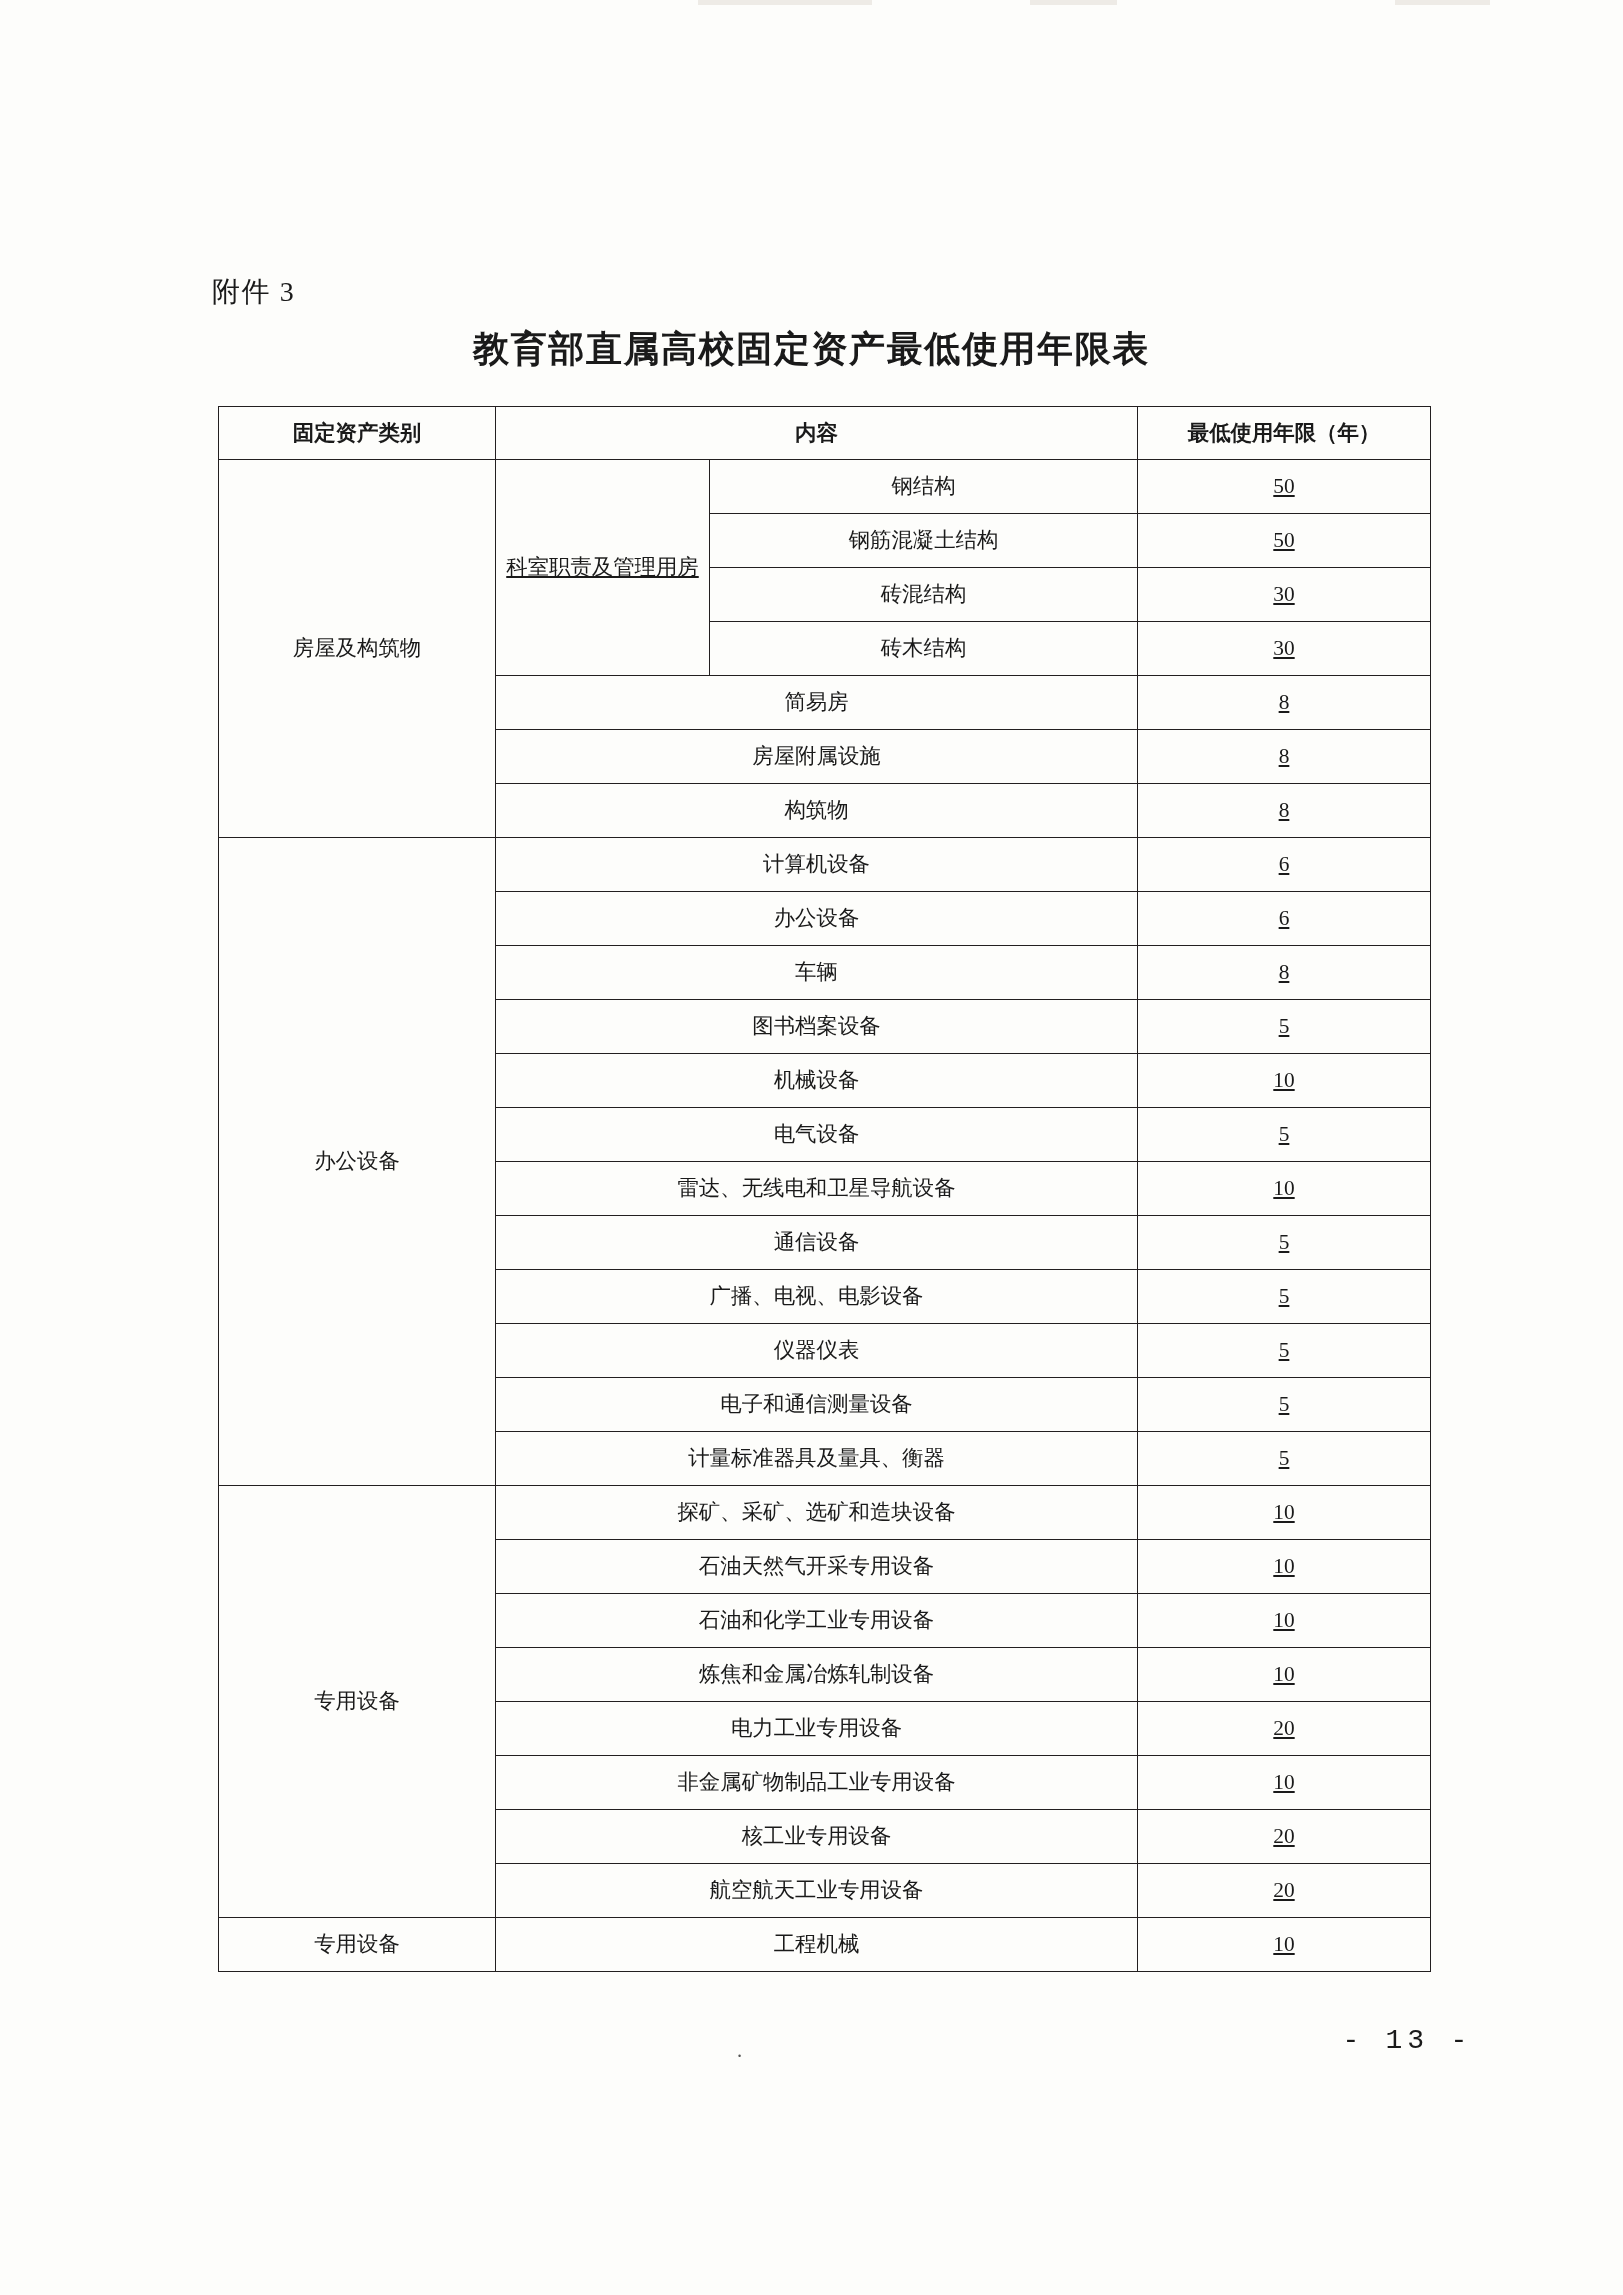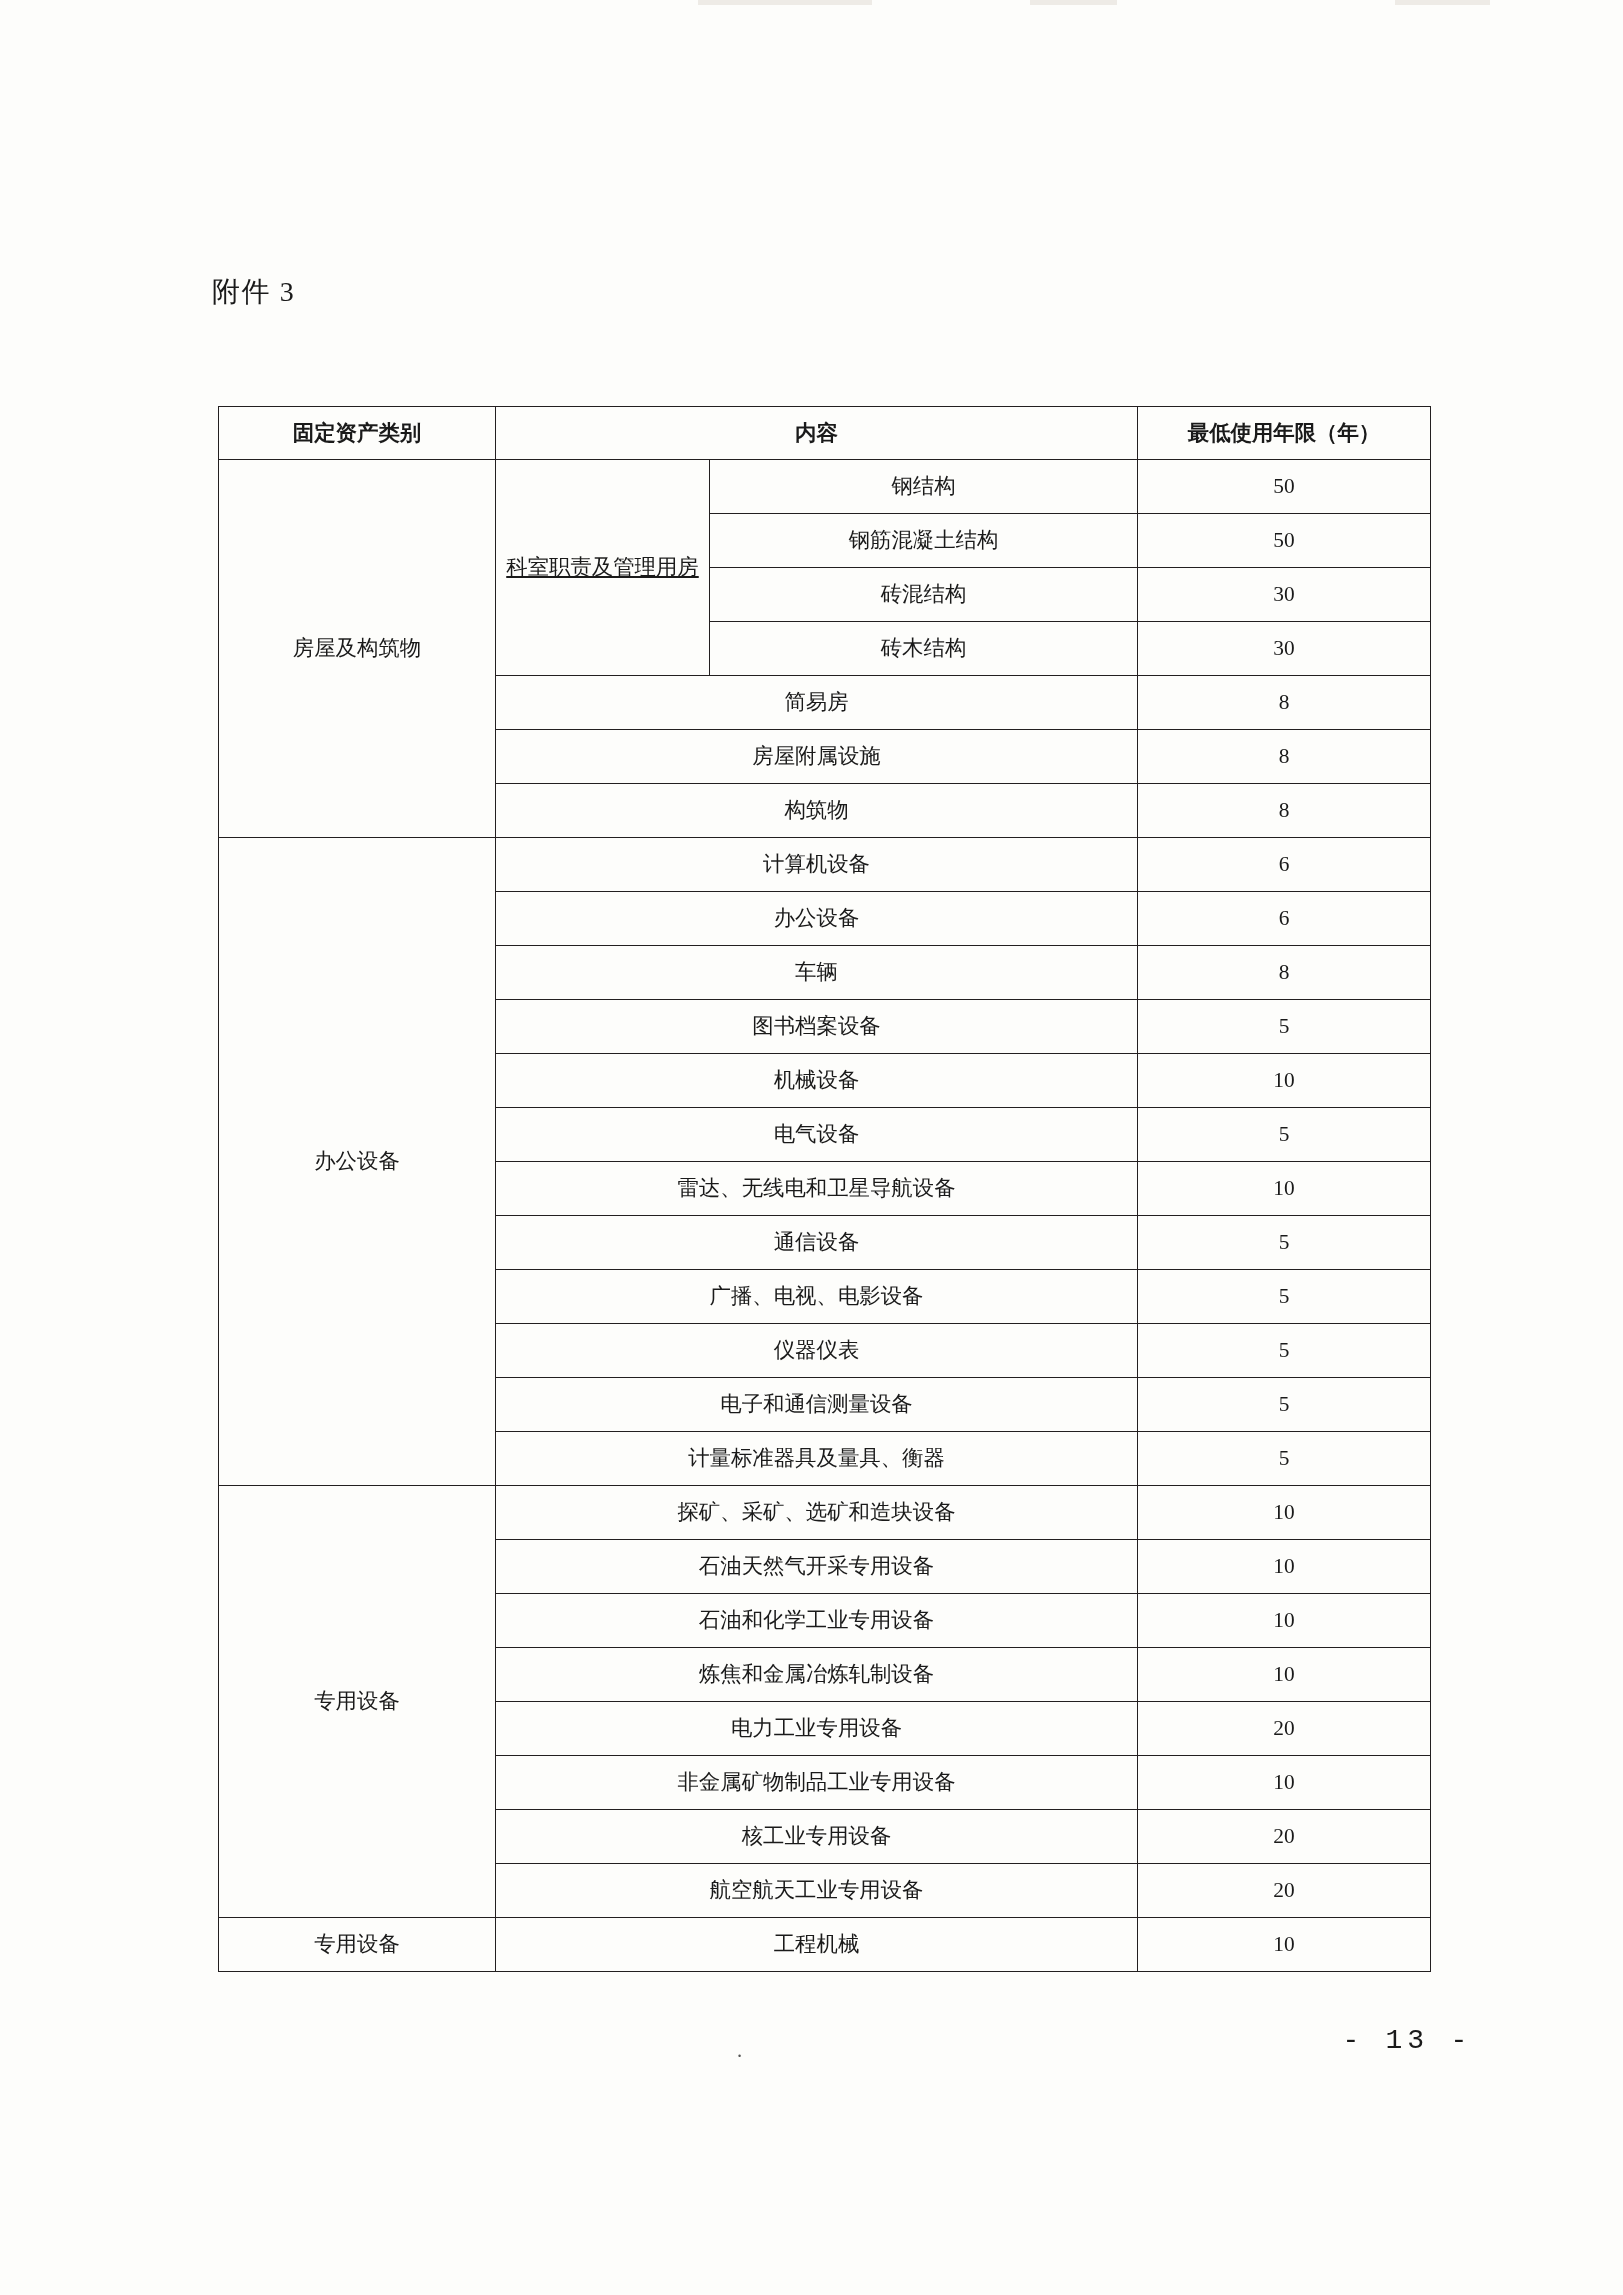--- a/index.html
+++ b/index.html
@@ -88,20 +88,21 @@
     font-size: 22px;
   }
   .sub-cell {
     font-size: 21.4px;
     line-height: 1.5;
     text-decoration: underline;
   }
   .years-cell {
     font-family: "Liberation Serif", "DejaVu Serif", serif;
     font-size: 21.4px;
+    text-decoration: underline;
   }
 
   .page-number {
     position: absolute;
     top: 2025px;
     right: 151px;
     font-size: 28px;
     letter-spacing: 4.8px;
     font-family: Liberation Mono, monospace;
   }
@@ -117,20 +118,21 @@
 <body>
 
 <div class="page">
 
   <div class="scan-mark m1"></div>
   <div class="scan-mark m2"></div>
   <div class="scan-mark m3"></div>
 
   <div class="attachment-label">附件 3</div>
 
+  <div class="doc-title">教育部直属高校固定资产最低使用年限表</div>
 
   <table class="fa-table">
     <colgroup>
       <col class="col-cat">
       <col class="col-sub">
       <col class="col-item">
       <col class="col-years">
     </colgroup>
     <thead>
       <tr>

